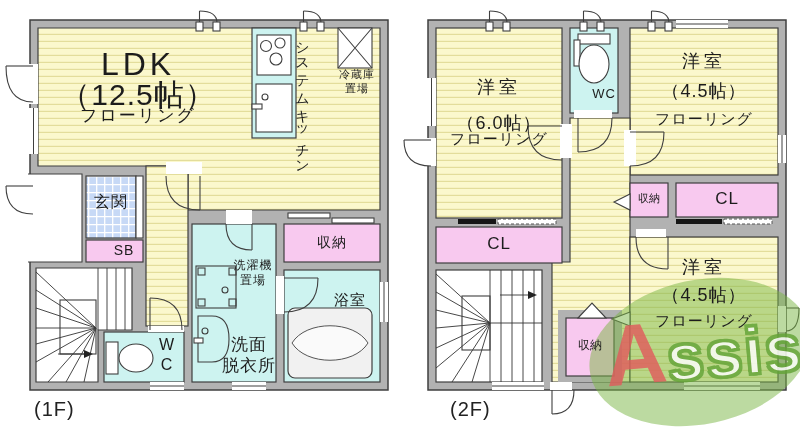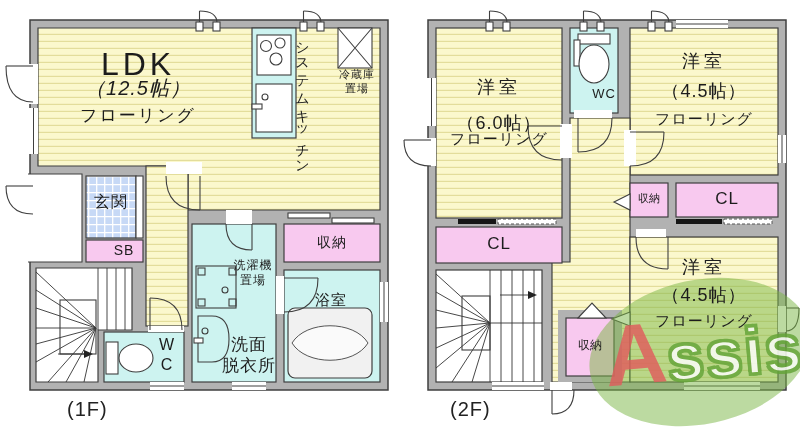--- a/index.html
+++ b/index.html
@@ -236,36 +236,36 @@
     <use href="#vent" x="648" y="10"></use>
   </g>
 
   <ellipse cx="700" cy="352" rx="112" ry="72" fill="var(--logo_green)" opacity="0.5" transform="rotate(-12 700 352)"></ellipse>
 </svg>
 
 
 <div>
 
   <div class="lbl" style="left:48px;top:44px;width:180px;font-size:32px;letter-spacing:4px;">LDK</div>
-  <div class="lbl" style="left:48px;top:76px;width:180px;font-size:20px;font-style:italic;">（12.5帖）</div>
+  <div class="lbl" style="left:48px;top:76px;width:180px;font-size:30px;">（12.5帖）</div>
   <div class="lbl" style="left:48px;top:105px;width:180px;font-size:17px;letter-spacing:2px;">フローリング</div>
   <div class="lbl vert" style="left:296px;top:32px;height:150px;font-size:14px;">システムキッチン</div>
   <div class="lbl" style="left:330px;top:68px;width:54px;font-size:11px;">冷蔵庫
 置場</div>
   <div class="lbl" style="left:86px;top:192px;width:50px;font-size:16px;">玄関</div>
   <div class="lbl" style="left:86px;top:242px;width:76px;font-size:14px;">SB</div>
   <div class="lbl" style="left:152px;top:335px;width:30px;font-size:16px;">W
 C</div>
   <div class="lbl" style="left:230px;top:258px;width:46px;font-size:12px;">洗濯機
 置場</div>
   <div class="lbl" style="left:222px;top:334px;width:54px;font-size:17px;">洗面
 脱衣所</div>
   <div class="lbl" style="left:284px;top:234px;width:96px;font-size:14px;">収納</div>
-  <div class="lbl" style="left:296px;top:291px;width:70px;font-size:15px;">浴室</div>
-  <div class="floor-tag" style="left:34px;top:398px;margin-left:33px;">(1F)</div>
+  <div class="lbl" style="left:296px;top:291px;width:70px;font-size:15px;text-align:right;">浴室</div>
+  <div class="floor-tag" style="left:34px;top:398px;">(1F)</div>
 
   <div class="lbl" style="left:451px;top:76px;width:96px;font-size:18px;letter-spacing:4px;">洋室</div>
   <div class="lbl" style="left:436px;top:112px;width:126px;font-size:18px;">（6.0帖）</div>
   <div class="lbl" style="left:436px;top:130px;width:126px;font-size:15px;">フローリング</div>
   <div class="lbl" style="left:570px;top:86px;width:68px;font-size:13px;">WC</div>
   <div class="lbl" style="left:656px;top:50px;width:96px;font-size:18px;letter-spacing:4px;">洋室</div>
   <div class="lbl" style="left:630px;top:80px;width:148px;font-size:18px;">（4.5帖）</div>
   <div class="lbl" style="left:630px;top:110px;width:148px;font-size:15px;">フローリング</div>
   <div class="lbl" style="left:630px;top:192px;width:38px;font-size:11px;letter-spacing:0;">収納</div>
   <div class="lbl" style="left:676px;top:188px;width:102px;font-size:17px;">CL</div>

